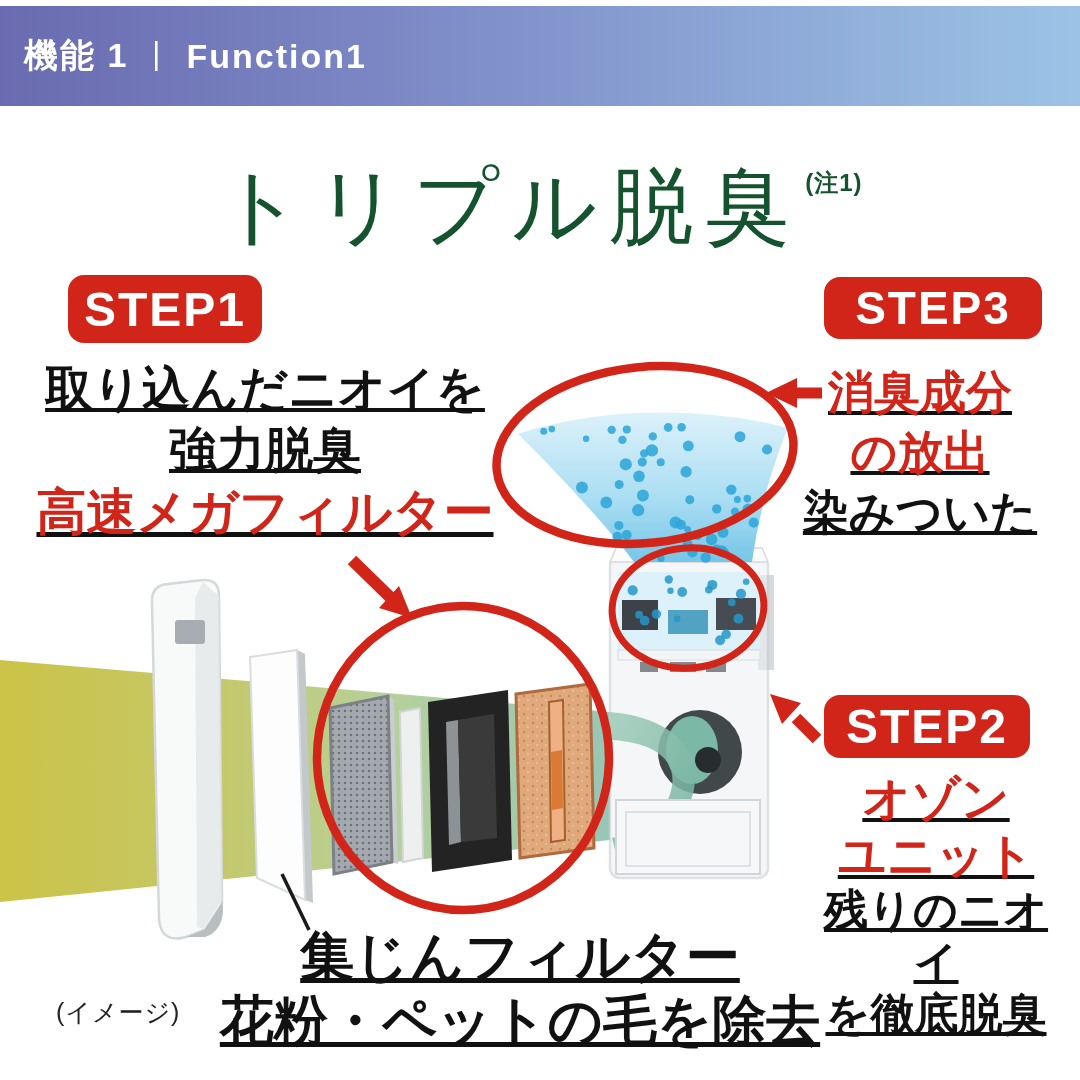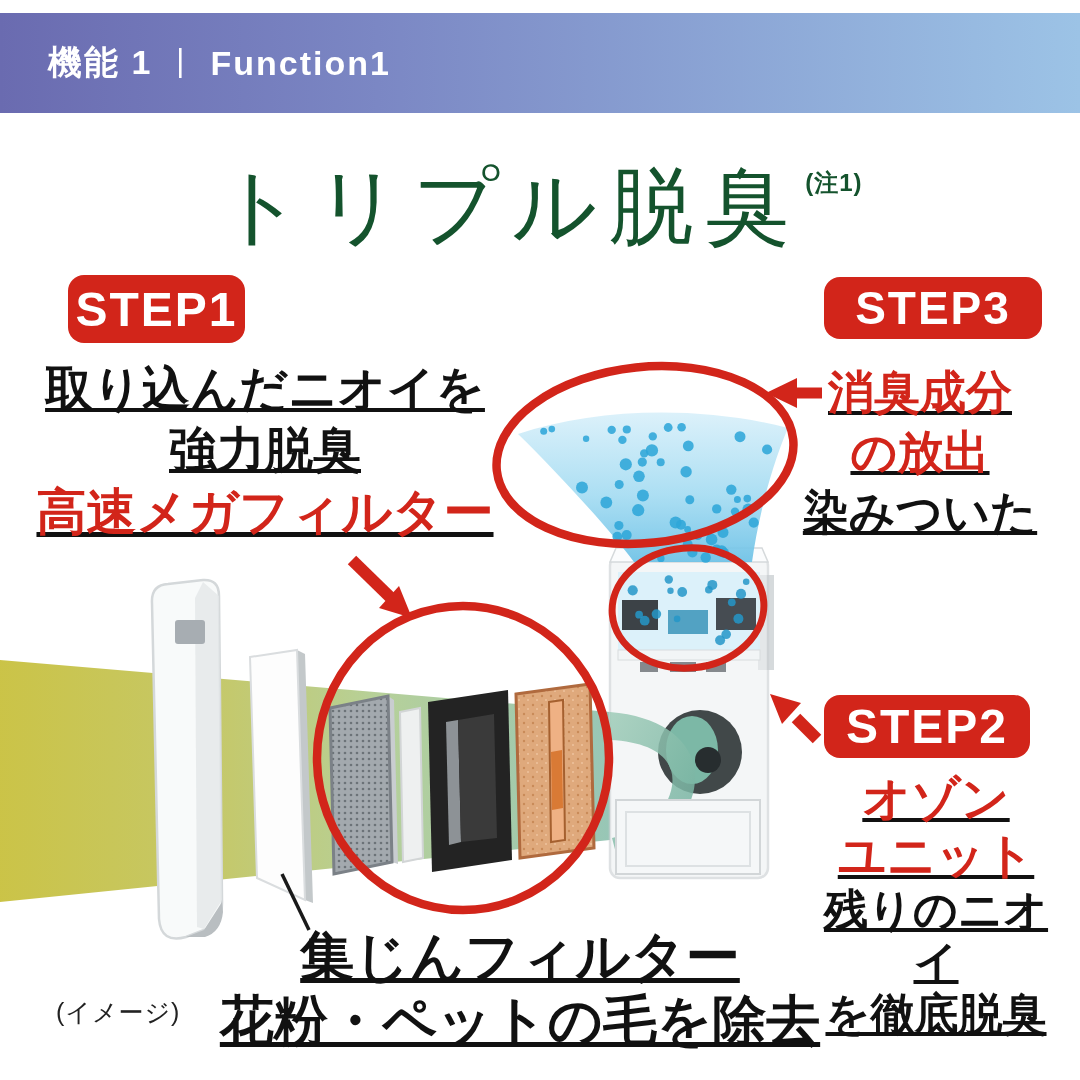--- a/index.html
+++ b/index.html
@@ -2,38 +2,38 @@
 <html><head>
 <meta charset="utf-8">
 <style>
   html,body{margin:0;padding:0;background:#ffffff;}
   body{width:1080px;height:1080px;position:relative;overflow:hidden;
        font-family:"Liberation Sans","DejaVu Sans",sans-serif;
        --red:#d2251a; --banner-left:#6a6bb0; --banner-right:#9cc3e6;}
   .abs{position:absolute;}
 
   
-  .banner{left:0;top:13px;width:1080px;height:100px;
+  .banner{left:0;top:6px;width:1080px;height:100px;
     background:linear-gradient(90deg,var(--banner-left) 0%,#7b87c4 35%,var(--banner-right) 100%);
-    display:flex;align-items:center;box-sizing:border-box;padding-left:48px;
+    display:flex;align-items:center;box-sizing:border-box;padding-left:24px;
     color:#fff;font-size:34px;font-weight:600;letter-spacing:2px;}
   .banner .sep{margin:0 24px;font-weight:400;font-size:31px;transform:translateY(-2px);}
 
   
   .title-wrap{left:0;top:150px;width:1080px;text-align:center;color:#14532d;
     font-family:"DejaVu Serif","Liberation Serif",serif;}
   .title-text{font-size:84px;letter-spacing:12px;font-weight:500;}
   .title-note{display:inline-block;font-size:24px;font-weight:700;margin-left:4px;
     transform:translateY(-44px);letter-spacing:1px;
     font-family:"Liberation Sans","DejaVu Sans",sans-serif;}
 
   
   .badge{background:var(--red);color:#fff;font-weight:700;border-radius:16px;
     display:flex;align-items:center;justify-content:center;letter-spacing:2px;}
-  .badge.b1{left:68px;top:275px;width:177px;height:68px;font-size:48px;}
+  .badge.b1{left:68px;top:275px;width:194px;height:68px;font-size:48px;}
   .badge.b3{left:824px;top:277px;width:218px;height:62px;font-size:46px;}
   .badge.b2{left:824px;top:695px;width:206px;height:63px;font-size:48px;}
 
   
   .tb{text-align:center;font-weight:800;color:#111;text-decoration:underline;}
   .tb .red{color:var(--red);}
   .s1{left:25px;top:358px;width:480px;font-size:48px;line-height:61px;}
   .s1 .red{font-size:50px;line-height:64px;}
   .s3{left:792px;top:362px;width:256px;font-size:46px;line-height:60px;}
   .s2{left:816px;top:770px;width:240px;font-size:44px;line-height:52px;}

